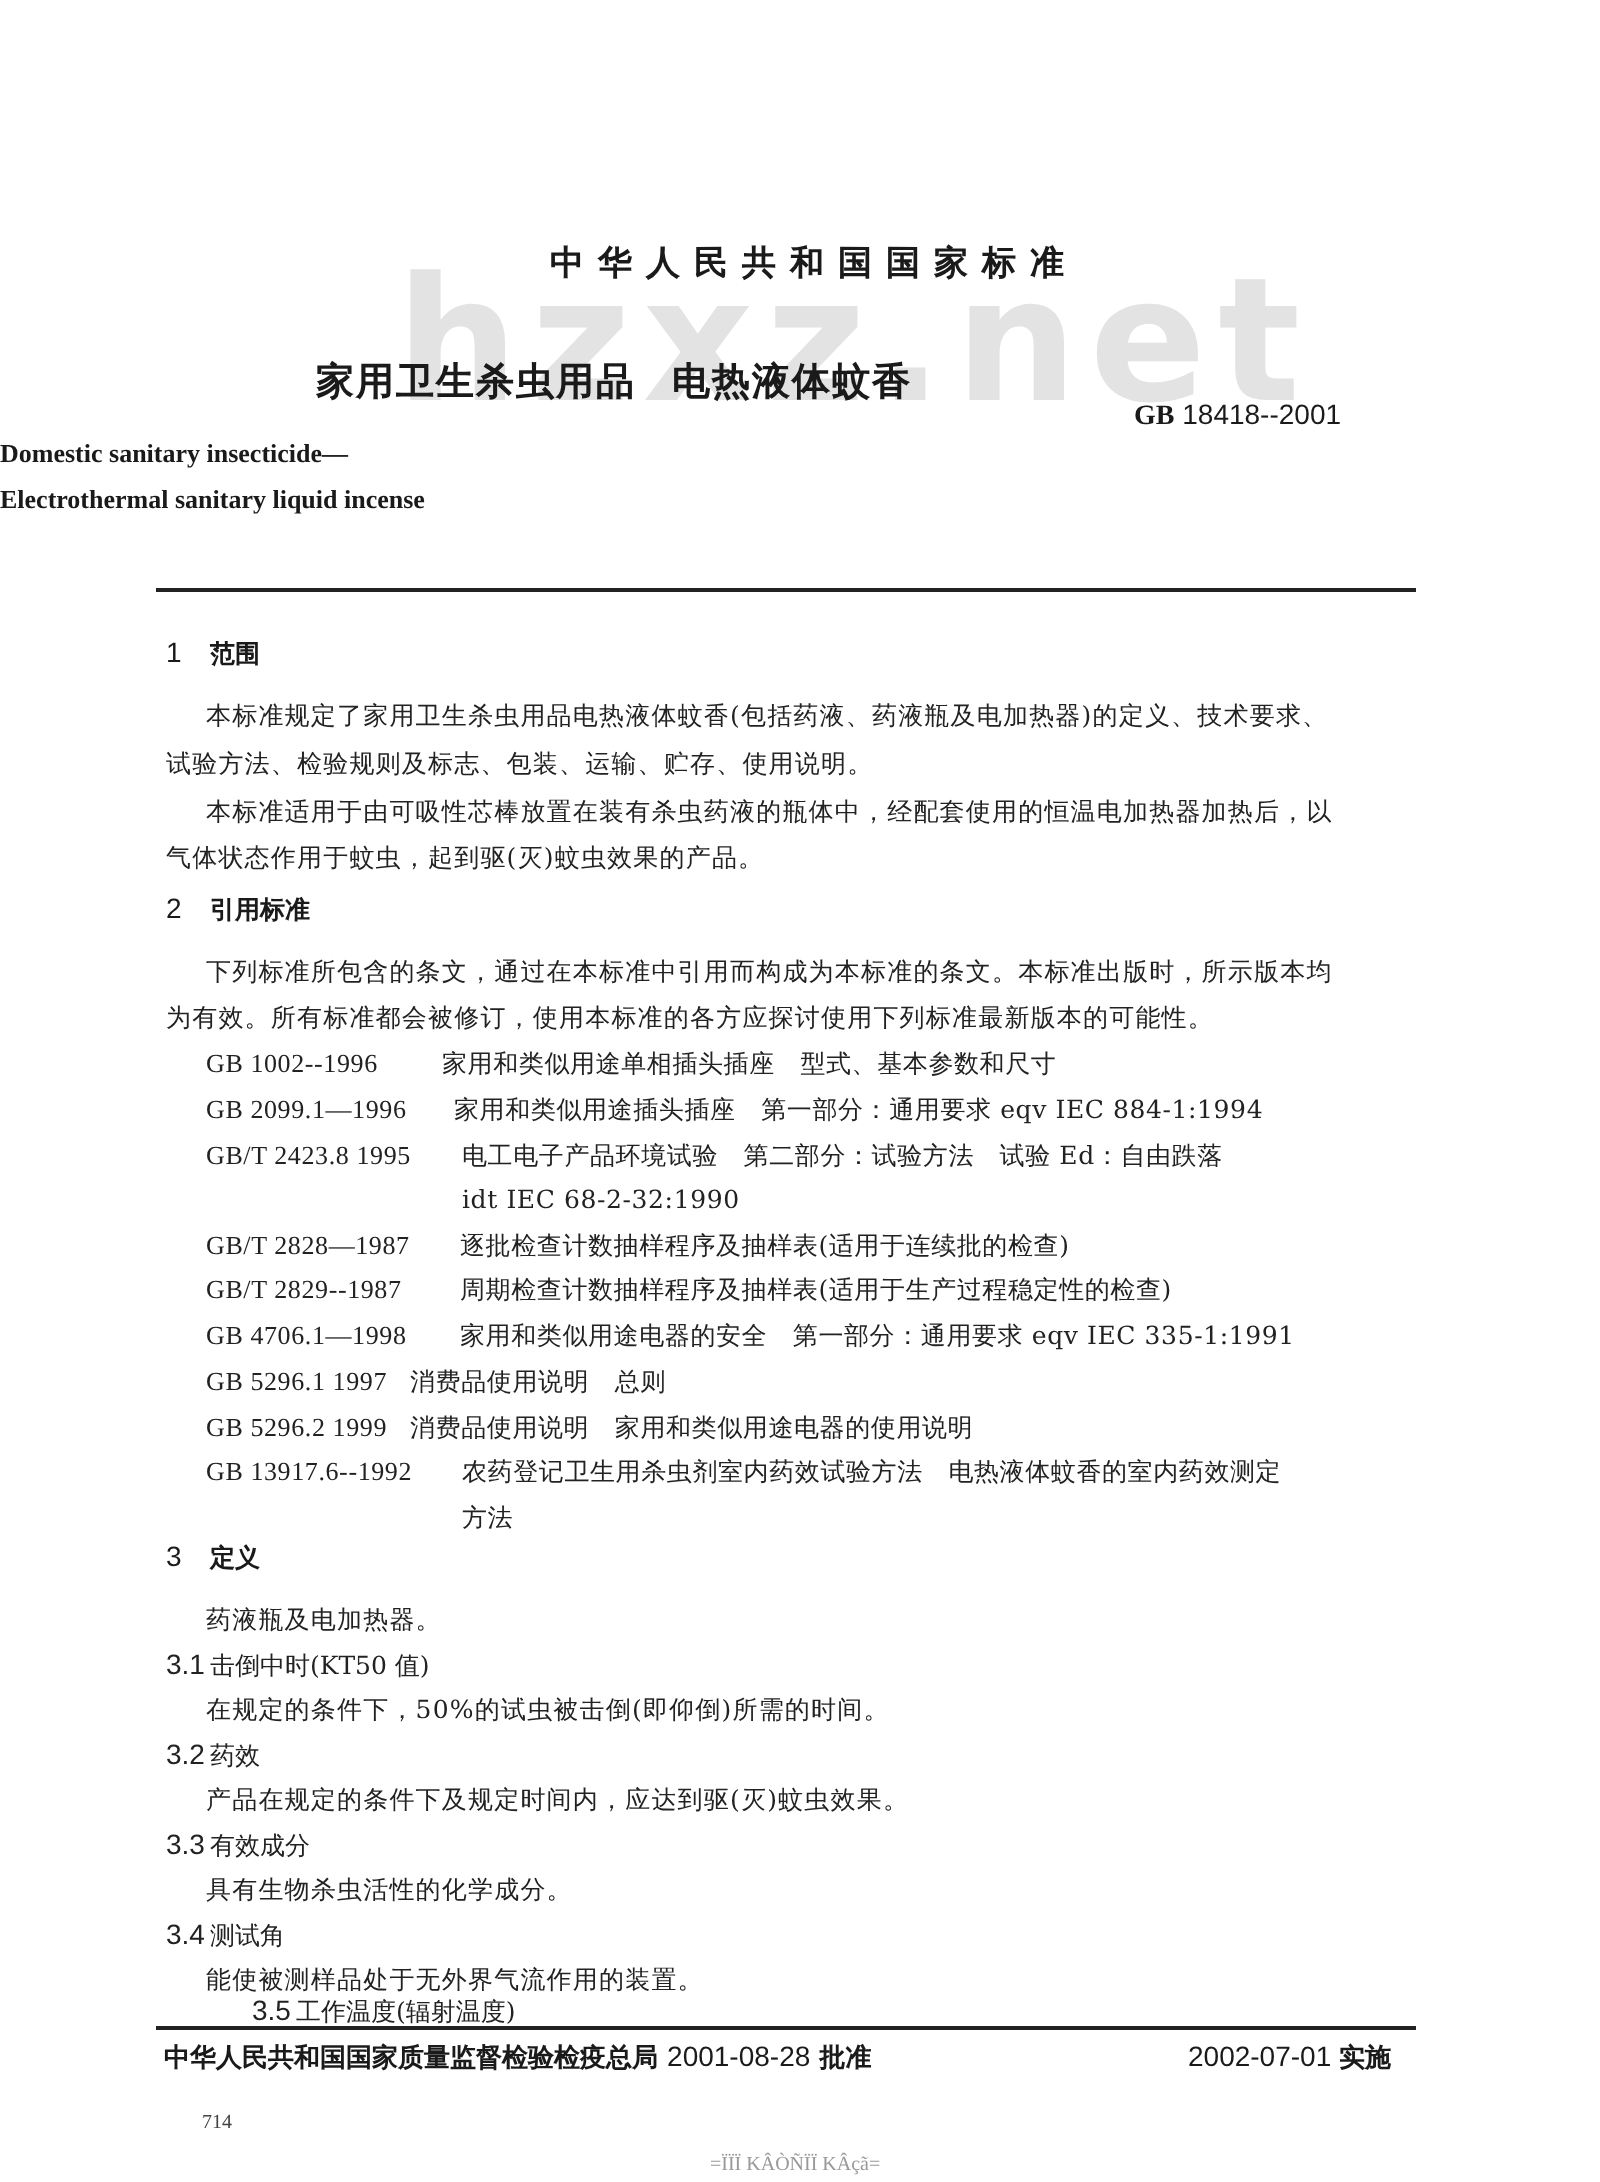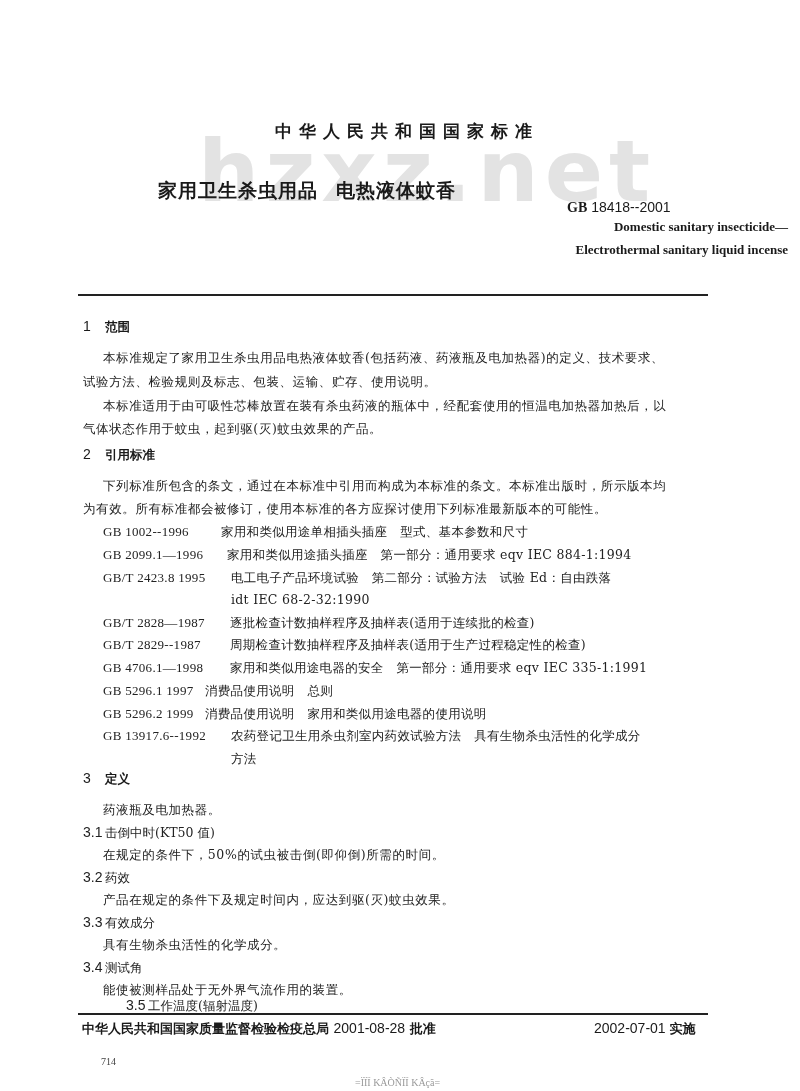--- a/index.html
+++ b/index.html
@@ -51,21 +51,21 @@
     .hdr-title .gap { display: inline-block; width: 18px; }
     .hdr-code {
       left: 567px; top: 199px;
       font-family: "Liberation Sans", sans-serif;
       font-size: 14px;
       z-index: 1;
       text-align: center;
     }
     .hdr-code b { font-family: "Liberation Serif", serif; }
     .hdr-en1, .hdr-en2 {
-      left: 0; width: 800px; text-align: right;
+      left: 0; width: 800px; text-align: left;
       font-family: "Liberation Serif", serif;
       font-weight: bold;
       font-size: 13px;
       z-index: 1;
     }
     .hdr-en1 { top: 219px; padding-right: 12px; box-sizing: border-box; }
     .hdr-en2 { top: 242px; padding-right: 12px; box-sizing: border-box; }
 
     .rule {
       position: absolute;
@@ -180,21 +180,21 @@
 <div class="abs ref" style="top:660px;">
   <span class="code" style="width:127px;">GB 4706.1—1998</span><span>家用和类似用途电器的安全　第一部分：通用要求 eqv IEC 335-1:1991</span>
 </div>
 <div class="abs ref" style="top:683px;">
   <span class="code" style="width:102px;">GB 5296.1  1997</span><span>消费品使用说明　总则</span>
 </div>
 <div class="abs ref" style="top:706px;">
   <span class="code" style="width:102px;">GB 5296.2  1999</span><span>消费品使用说明　家用和类似用途电器的使用说明</span>
 </div>
 <div class="abs ref" style="top:728px;">
-  <span class="code" style="width:128px;">GB 13917.6--1992</span><span>农药登记卫生用杀虫剂室内药效试验方法　具有生物杀虫活性的化学成分</span>
+  <span class="code" style="width:128px;">GB 13917.6--1992</span><span>农药登记卫生用杀虫剂室内药效试验方法　电热液体蚊香的室内药效测定</span>
 </div>
 <div class="abs ref" style="top:751px; left:231px;">
   <span>方法</span>
 </div>
 
 <div class="abs h1" style="top:770px;">
   <span class="num">3</span><span>定义</span>
 </div>
 <div class="abs p ind" style="top:802px;">药液瓶及电加热器。</div>
 

